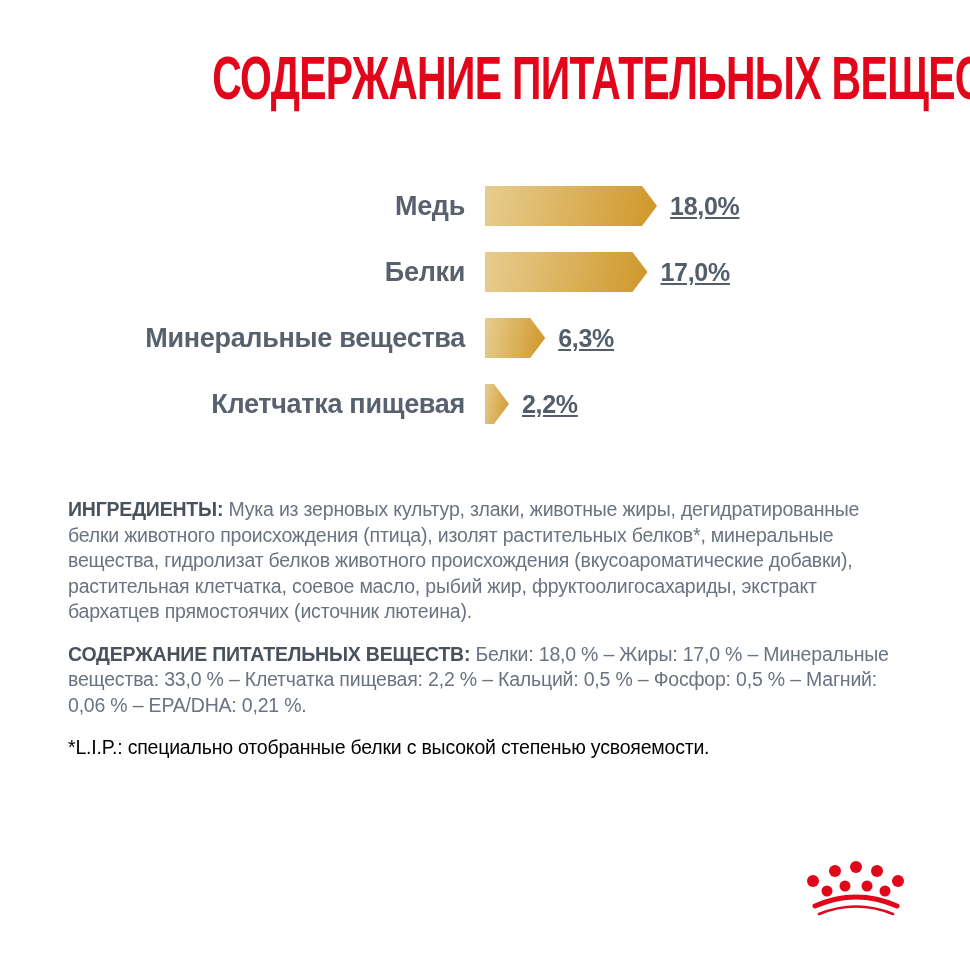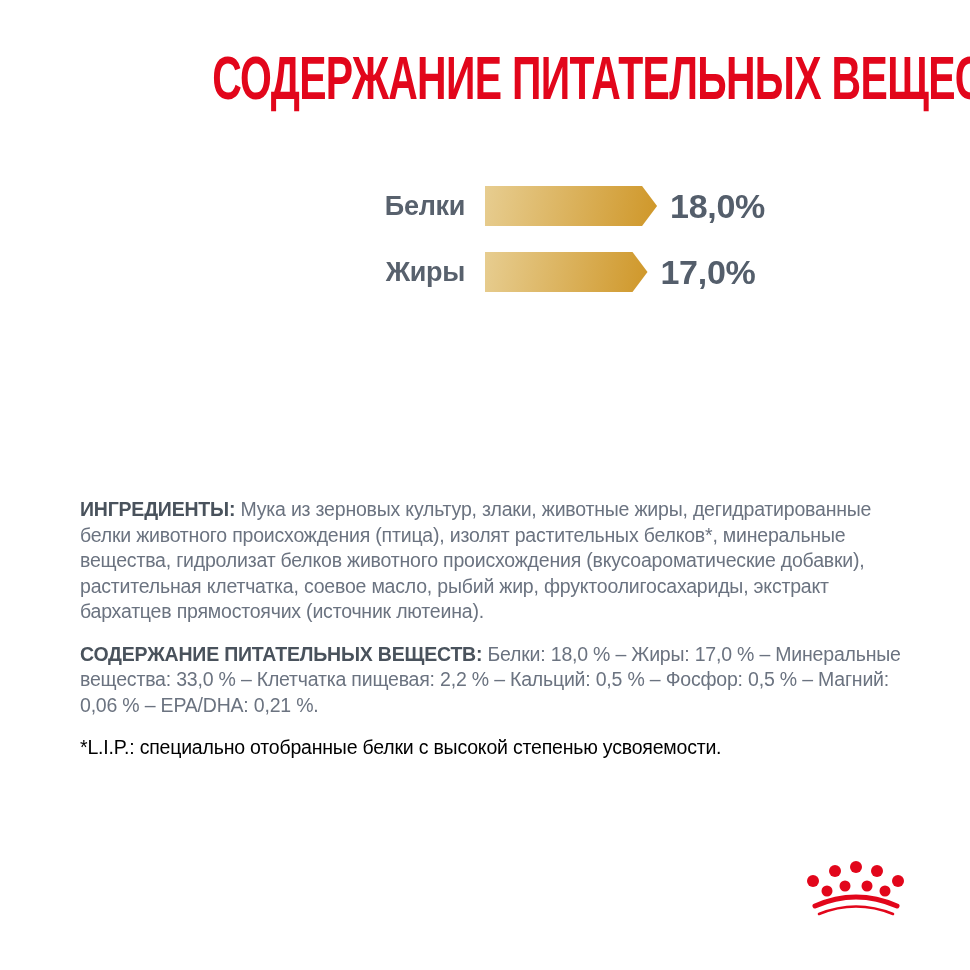--- a/index.html
+++ b/index.html
@@ -58,33 +58,33 @@
     color: #58616d;
     margin-right: 20px;
   }
   .bar {
     height: 40px;
     background: linear-gradient(100deg, #e7cd90 0%, #dab04e 55%, #cf9729 100%);
     clip-path: polygon(0 0, calc(100% - 15px) 0, 100% 50%, calc(100% - 15px) 100%, 0 100%);
   }
   .chart-value {
     margin-left: 13px;
-    font-size: 34px;
+    font-size: 25px;
     font-weight: 700;
     letter-spacing: -0.3px;
     color: #545e6b;
+    text-decoration: underline;
   }
 
   
   .text-block {
     position: absolute;
     top: 497px;
     left: 68px;
     width: 834px;
-    margin-left: 12px;
   }
   .para {
     font-size: 19.5px;
     line-height: 25.5px;
     letter-spacing: -0.2px;
     color: #6b7380;
     margin-bottom: 17px;
   }
   .para .para-label {
     font-weight: 700;
@@ -109,32 +109,42 @@
 </style>
 </head>
 <body>
 
 <div class="page">
 
   <h1 class="title"><span class="title-inner" style="color: rgb(226, 6, 27);">СОДЕРЖАНИЕ ПИТАТЕЛЬНЫХ ВЕЩЕСТВ</span></h1>
 
   <div class="chart" id="chart">
     <div class="chart-row">
-      <span class="chart-label">Белки</span>
+      <span class="chart-label">Медь</span>
       <span class="bar" style="width: 172.08px; background: linear-gradient(100deg, rgb(231, 205, 144) 0%, rgb(207, 151, 41) 100%);"></span>
       <span class="chart-value">18,0%</span>
     </div>
 
     <div class="chart-row">
-      <span class="chart-label">Жиры</span>
+      <span class="chart-label">Белки</span>
       <span class="bar" style="width: 162.52px; background: linear-gradient(100deg, rgb(231, 205, 144) 0%, rgb(207, 151, 41) 100%);"></span>
       <span class="chart-value">17,0%</span>
     </div>
 
+    <div class="chart-row">
+      <span class="chart-label">Минеральные вещества</span>
+      <span class="bar" style="width: 60.228px; background: linear-gradient(100deg, rgb(231, 205, 144) 0%, rgb(207, 151, 41) 100%);"></span>
+      <span class="chart-value">6,3%</span>
+    </div>
 
+    <div class="chart-row">
+      <span class="chart-label">Клетчатка пищевая</span>
+      <span class="bar" style="width: 24px; background: linear-gradient(100deg, rgb(231, 205, 144) 0%, rgb(207, 151, 41) 100%);"></span>
+      <span class="chart-value">2,2%</span>
+    </div>
   </div>
 
   <div class="text-block">
     <p class="para"><span class="para-label">ИНГРЕДИЕНТЫ:</span> <span>Мука из зерновых культур, злаки, животные жиры, дегидратированные белки животного происхождения (птица), изолят растительных белков*, минеральные вещества, гидролизат белков животного происхождения (вкусоароматические добавки), растительная клетчатка, соевое масло, рыбий жир, фруктоолигосахариды, экстракт бархатцев прямостоячих (источник лютеина).</span></p>
     <p class="para"><span class="para-label">СОДЕРЖАНИЕ ПИТАТЕЛЬНЫХ ВЕЩЕСТВ:</span> <span>Белки: 18,0 % – Жиры: 17,0 % – Минеральные вещества: 33,0 % – Клетчатка пищевая: 2,2 % – Кальций: 0,5 % – Фосфор: 0,5 % – Магний: 0,06 % – EPA/DHA: 0,21 %.</span></p>
     <p class="footnote">*L.I.P.: специально отобранные белки с высокой степенью усвояемости.</p>
   </div>
 
   <svg class="logo" viewBox="0 0 112 66" aria-hidden="true">
     <g id="logo-dots" fill="#e2061b">

